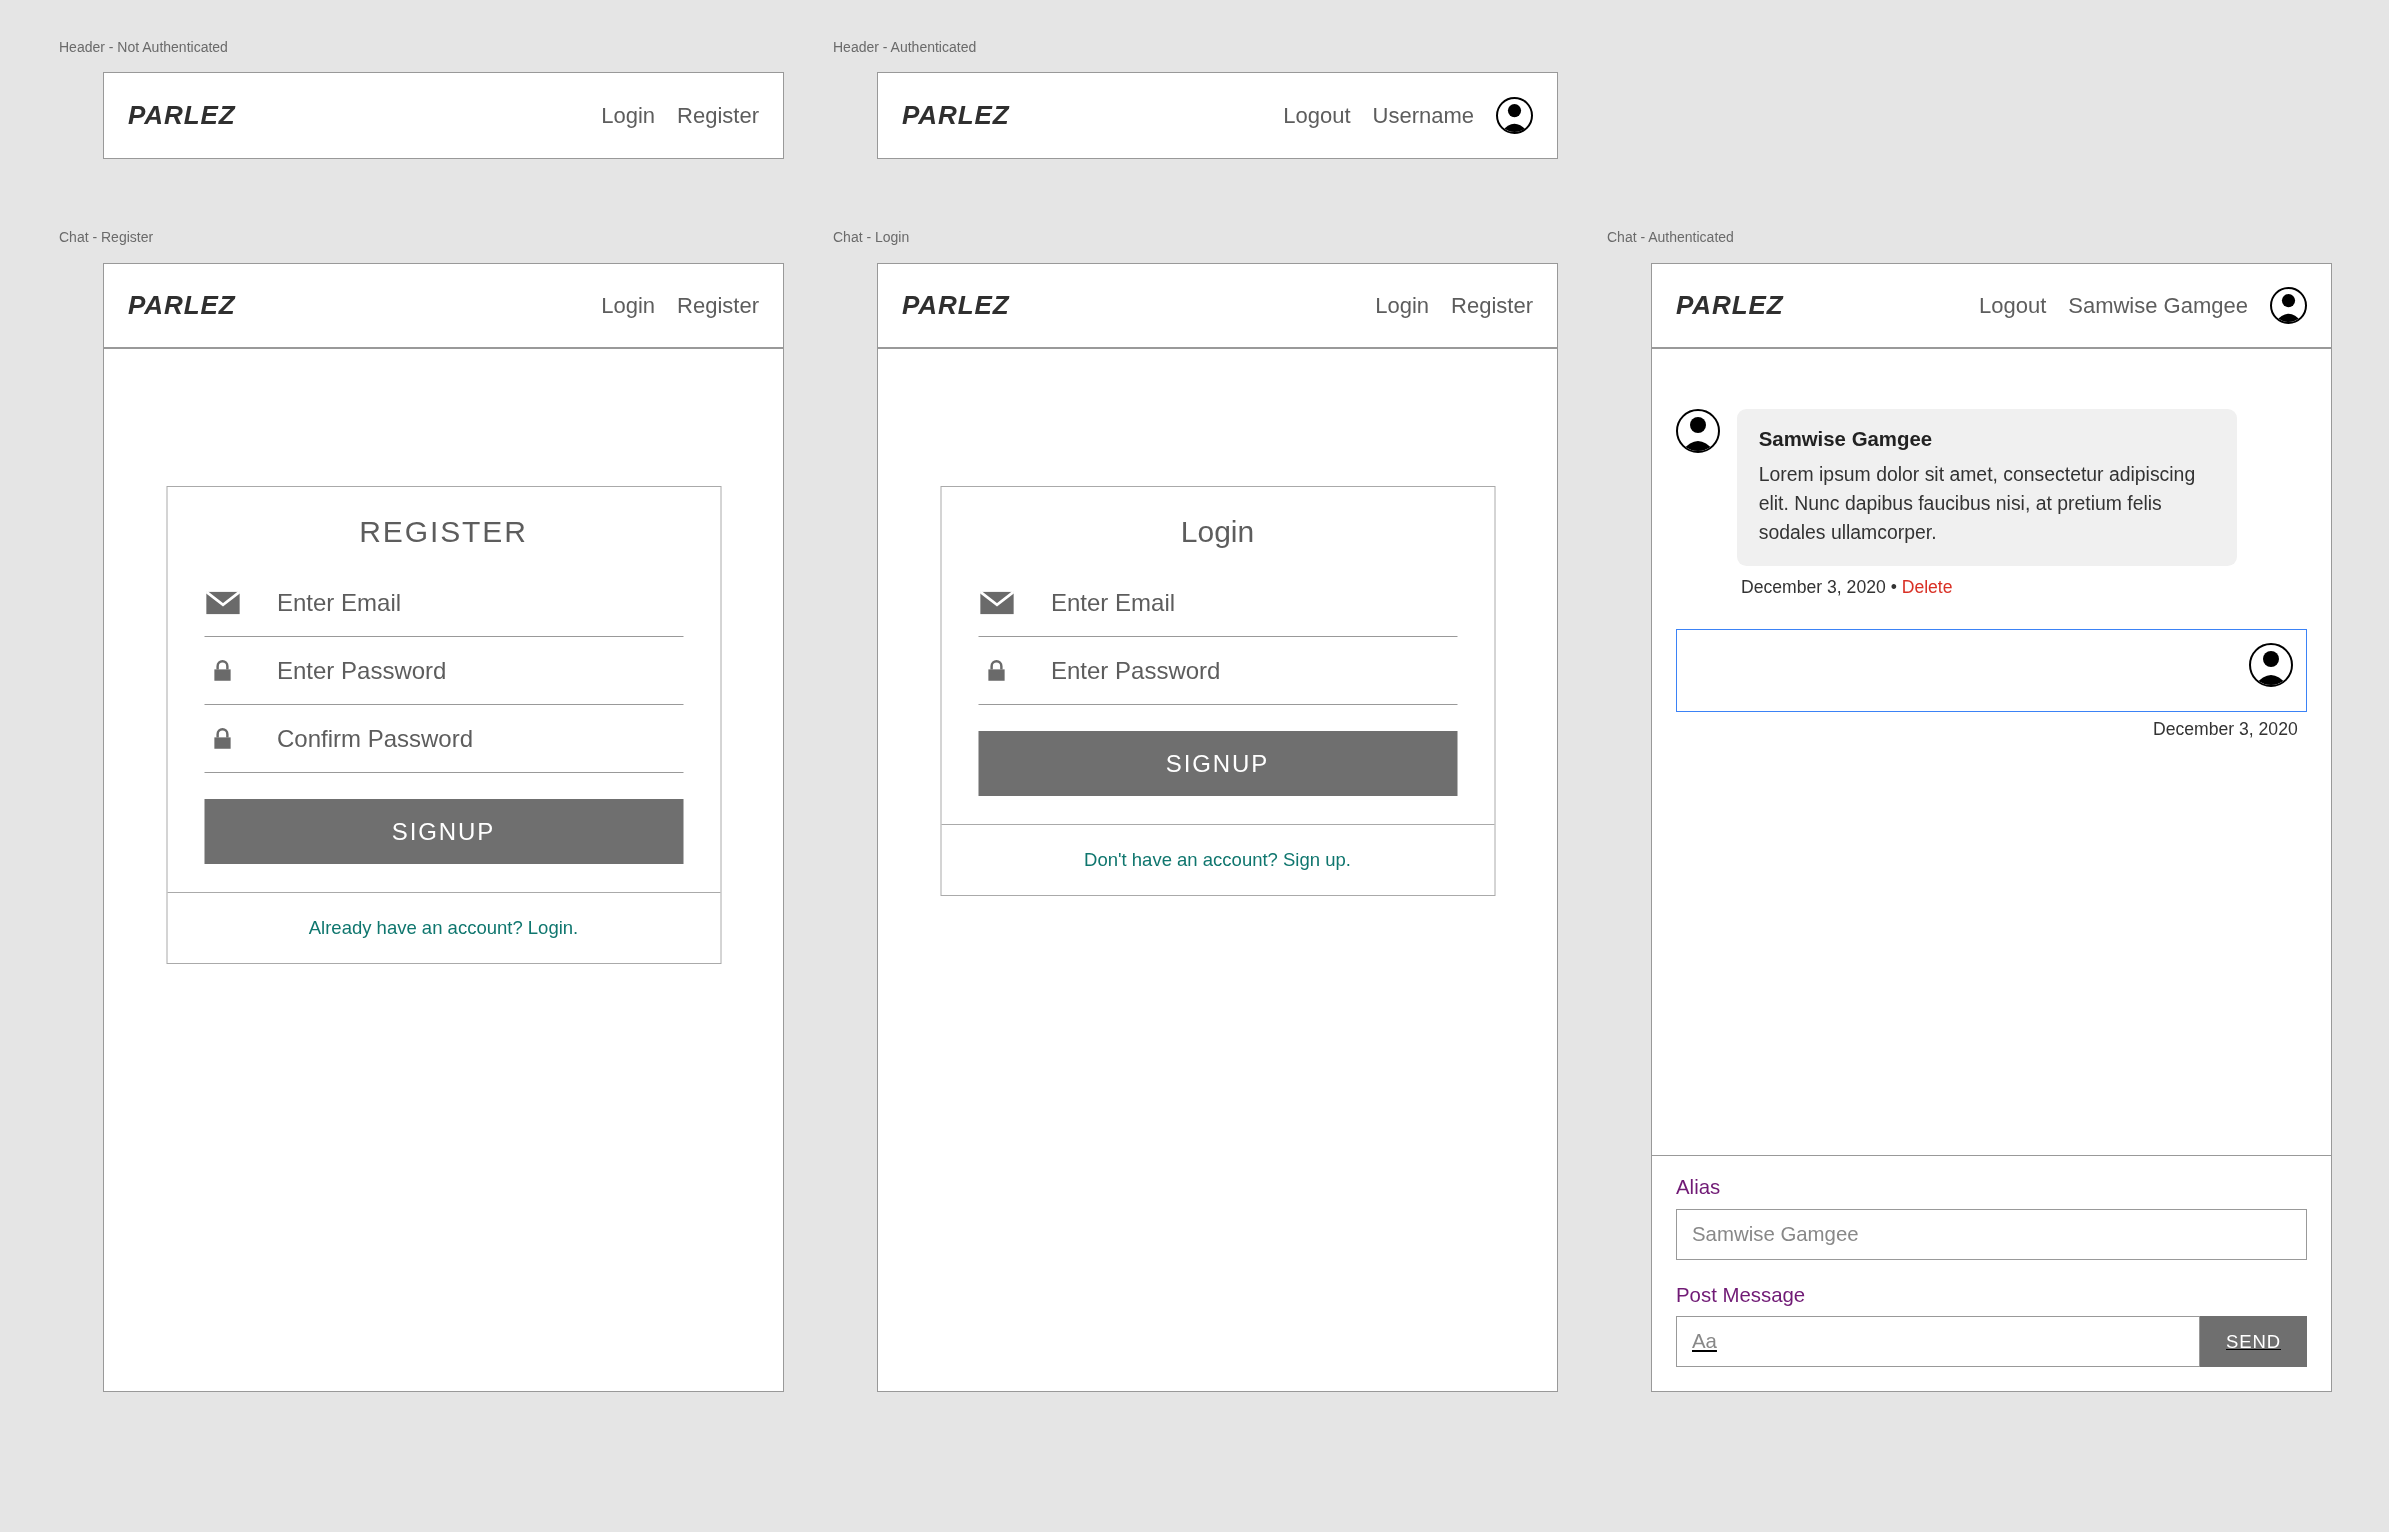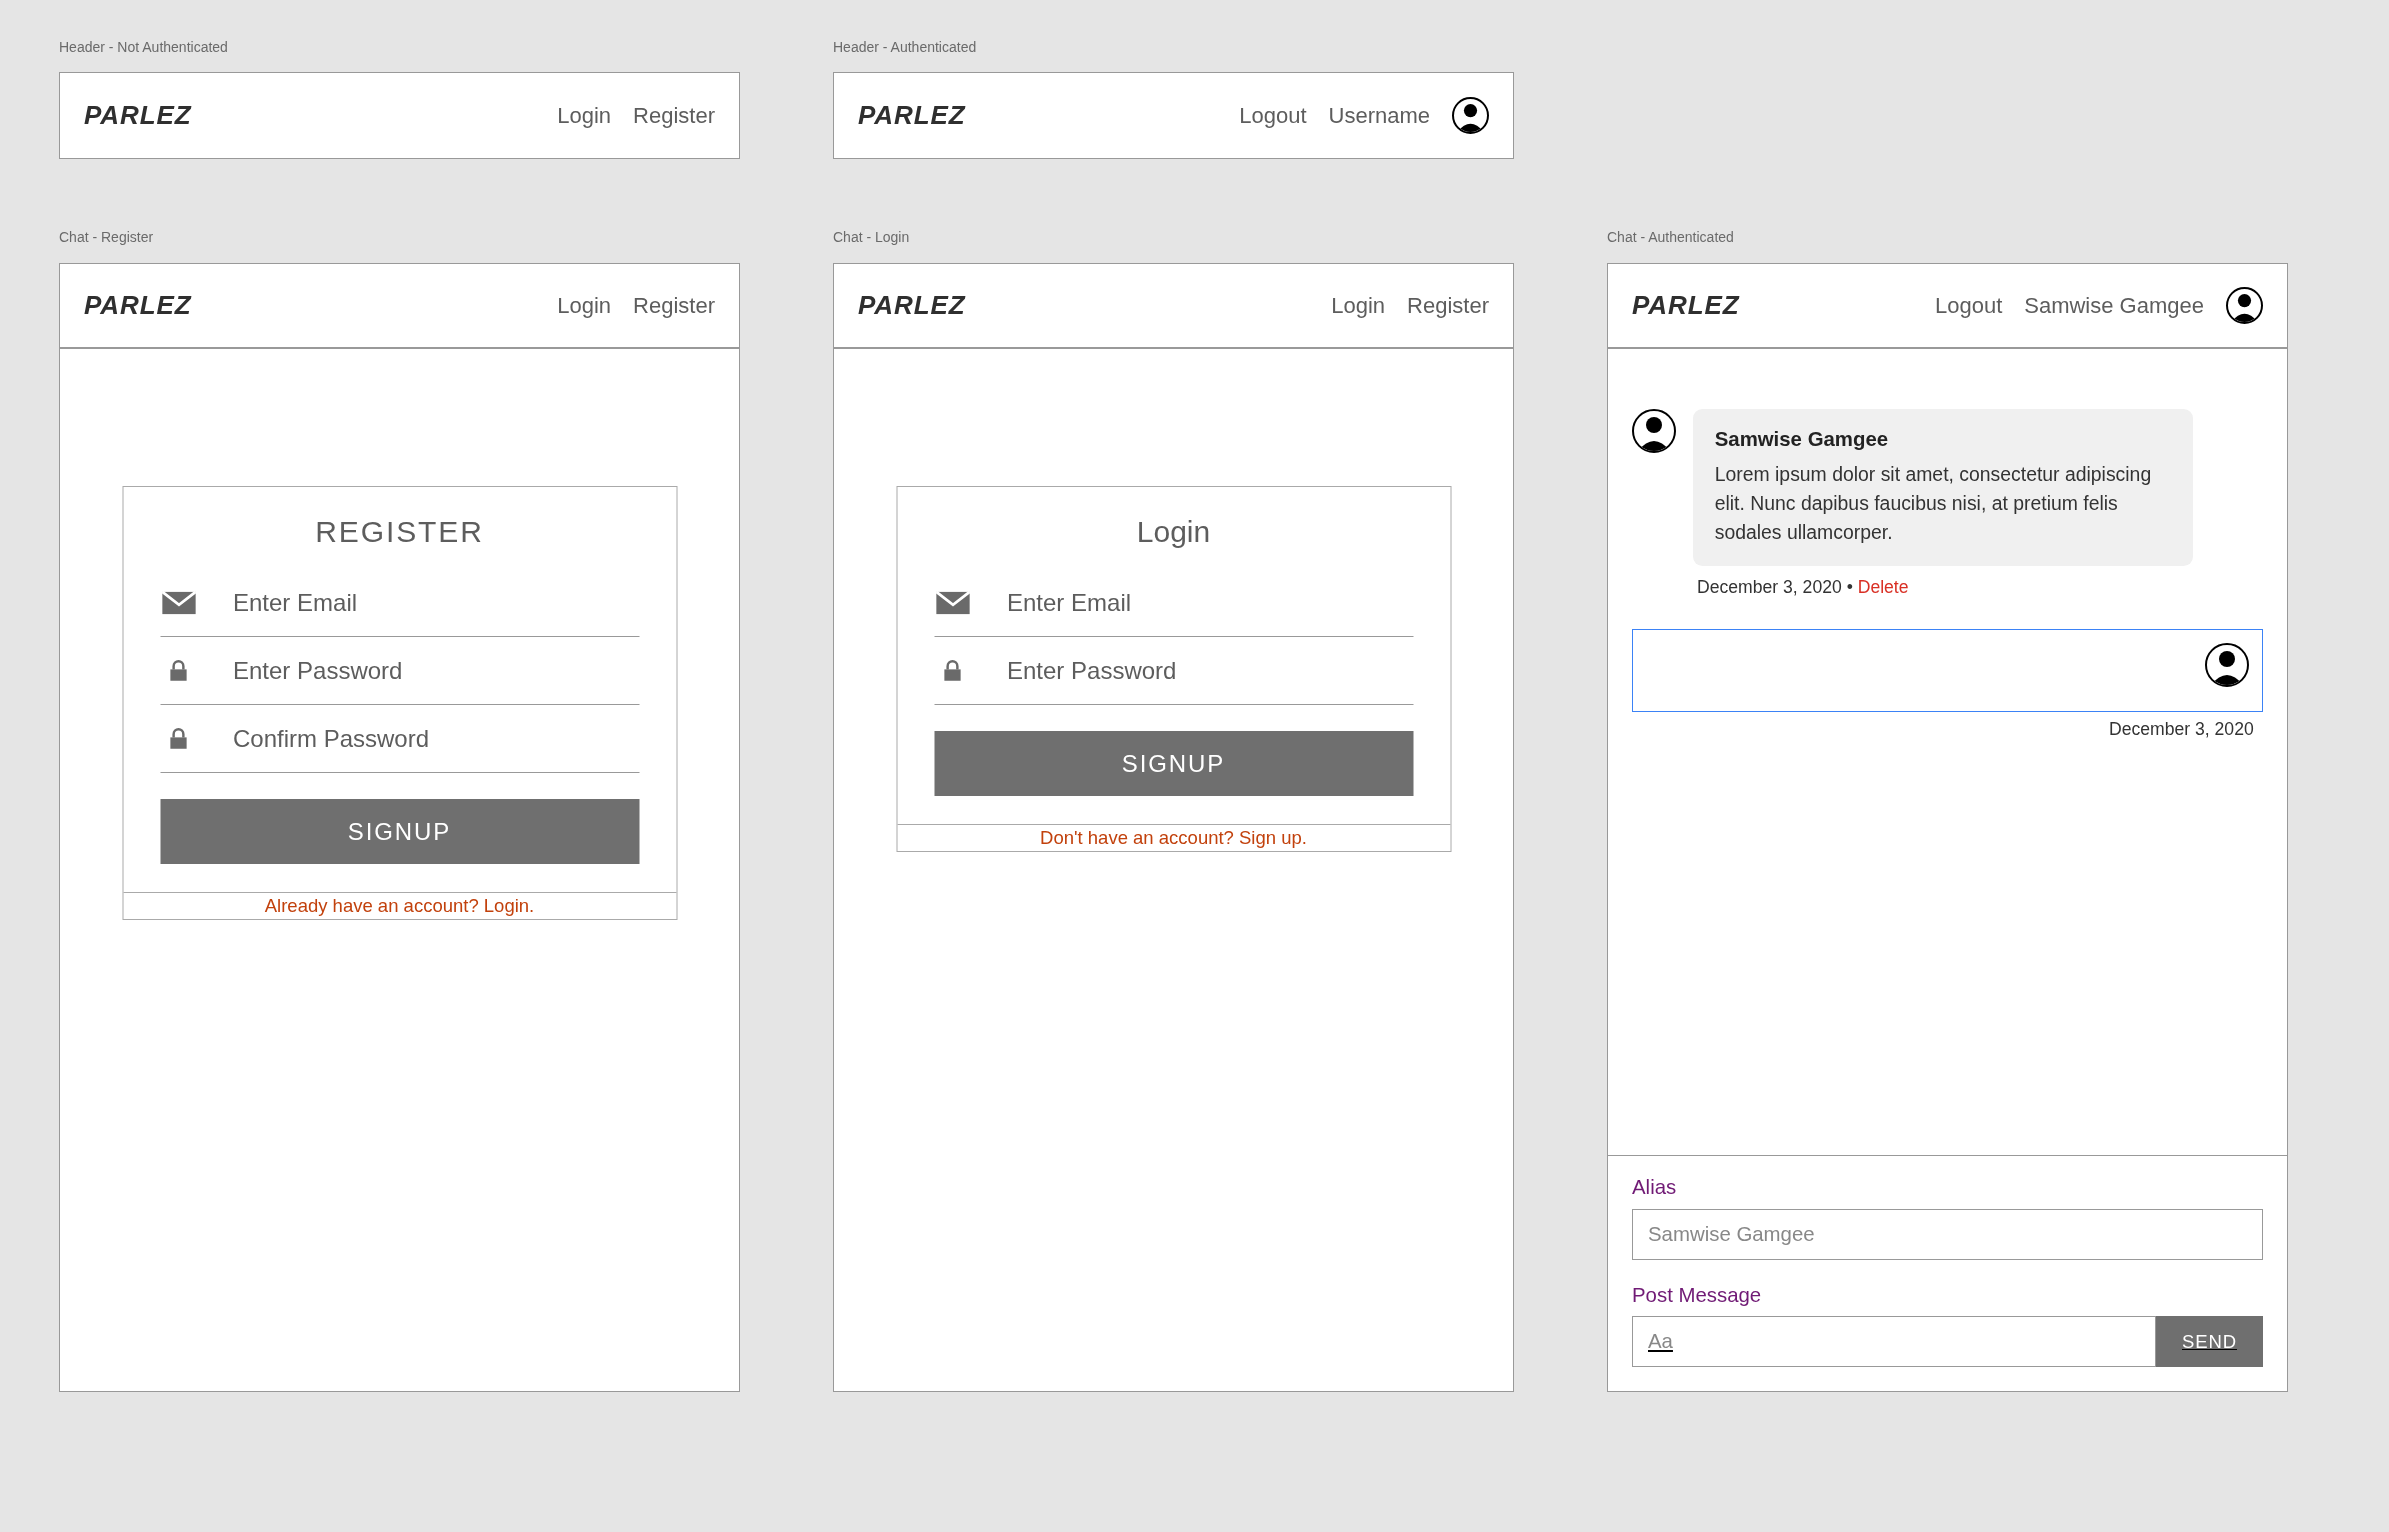--- a/index.html
+++ b/index.html
@@ -15,20 +15,21 @@
   }
   .label {
     position: absolute;
     font-size: 14px;
     color: #6a6a6a;
   }
   .frame {
     position: absolute;
     background: #fff;
     border: 1.4px solid #999;
+    margin-left: 44px;
   }
   .tall {
     height: 1129px;
   }
   .header-bar {
     display: flex;
     align-items: center;
     justify-content: space-between;
     height: 85px;
     padding: 0 24px;
@@ -115,22 +116,22 @@
     text-align: center;
     padding: 18.5px 0;
     margin-top: 26px;
     border: none;
     cursor: pointer;
   }
   .card-footer {
     border-top: 1.4px solid #aaa;
     text-align: center;
     font-size: 18.5px;
-    color: #c2410c;
-    padding: 2px 0;
+    color: #0f766e;
+    padding: 24px 0;
   }
 
   
   .chat-body {
     position: absolute;
     top: 89px;
     left: 0;
     right: 0;
     bottom: 0;
     display: flex;

